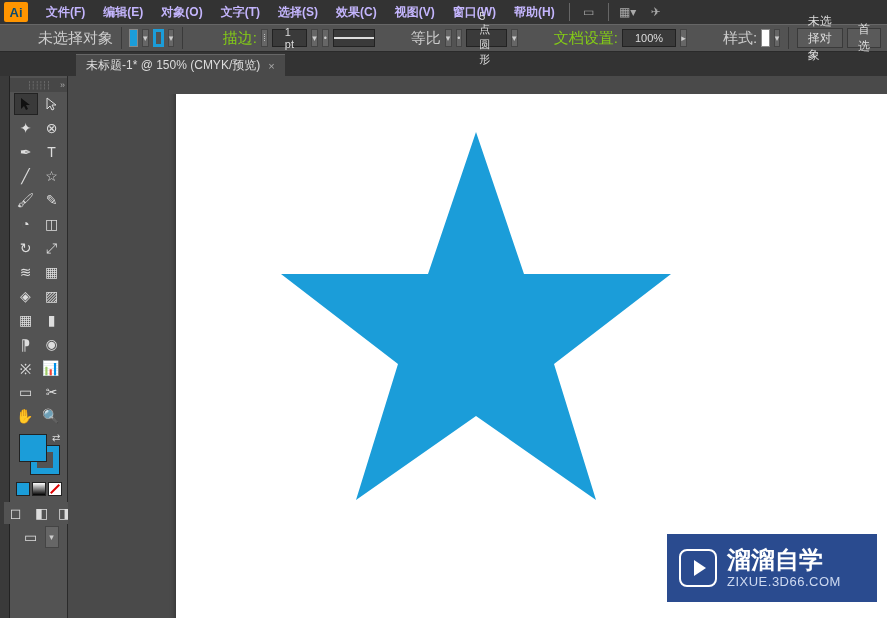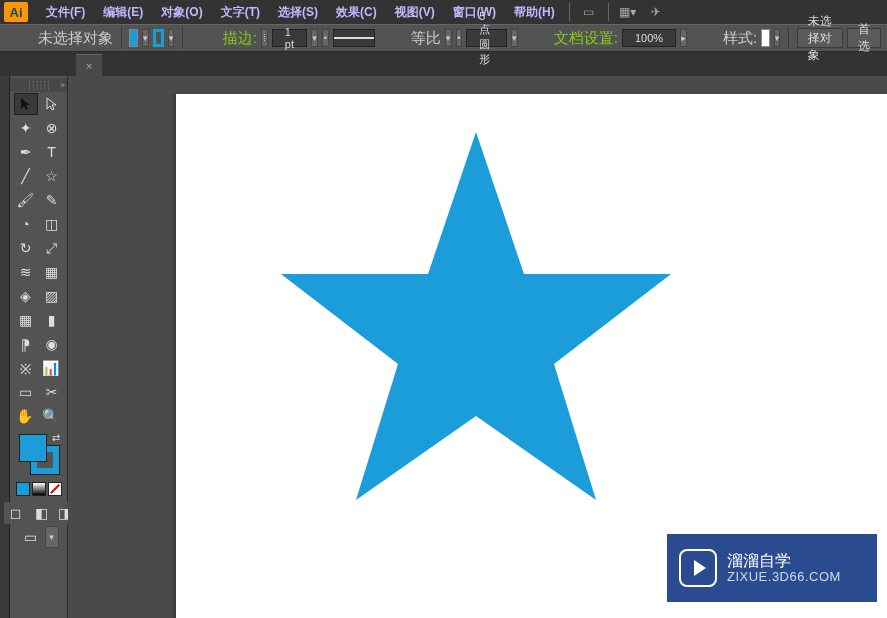--- a/index.html
+++ b/index.html
@@ -349,22 +349,22 @@
     .wm-icon::before {
       content: "";
       width: 0;
       height: 0;
       border-left: 12px solid #fff;
       border-top: 8px solid transparent;
       border-bottom: 8px solid transparent;
       margin-left: 3px;
     }
     .wm-text-cn {
-      font-size: 16px;
-      font-weight: normal;
+      font-size: 24px;
+      font-weight: bold;
       line-height: 1.1;
     }
     .wm-text-url {
       font-size: 13px;
       letter-spacing: 0.5px;
       color: #cdd9f0;
     }
   </style>
 </head>
 <body>
@@ -412,20 +412,21 @@
   <span class="ctrl-label">样式:</span>
   <div class="swatch swatch-white"></div>
   <div class="dropdown-btn">▾</div>
   <div class="ctrl-sep"></div>
   <div class="ctrl-button">未选择对象</div>
   <div class="ctrl-button">首选</div>
 </div>
 
 <div class="tabbar">
   <div class="doc-tab">
+    <span>未标题-1* @ 150% (CMYK/预览)</span>
     <span class="tab-close">×</span>
   </div>
 </div>
 
 <div class="main">
   <div class="panel-strip"></div>
 
   <div class="toolbox">
     <div class="toolbox-header">
         <span class="dd">»</span>

